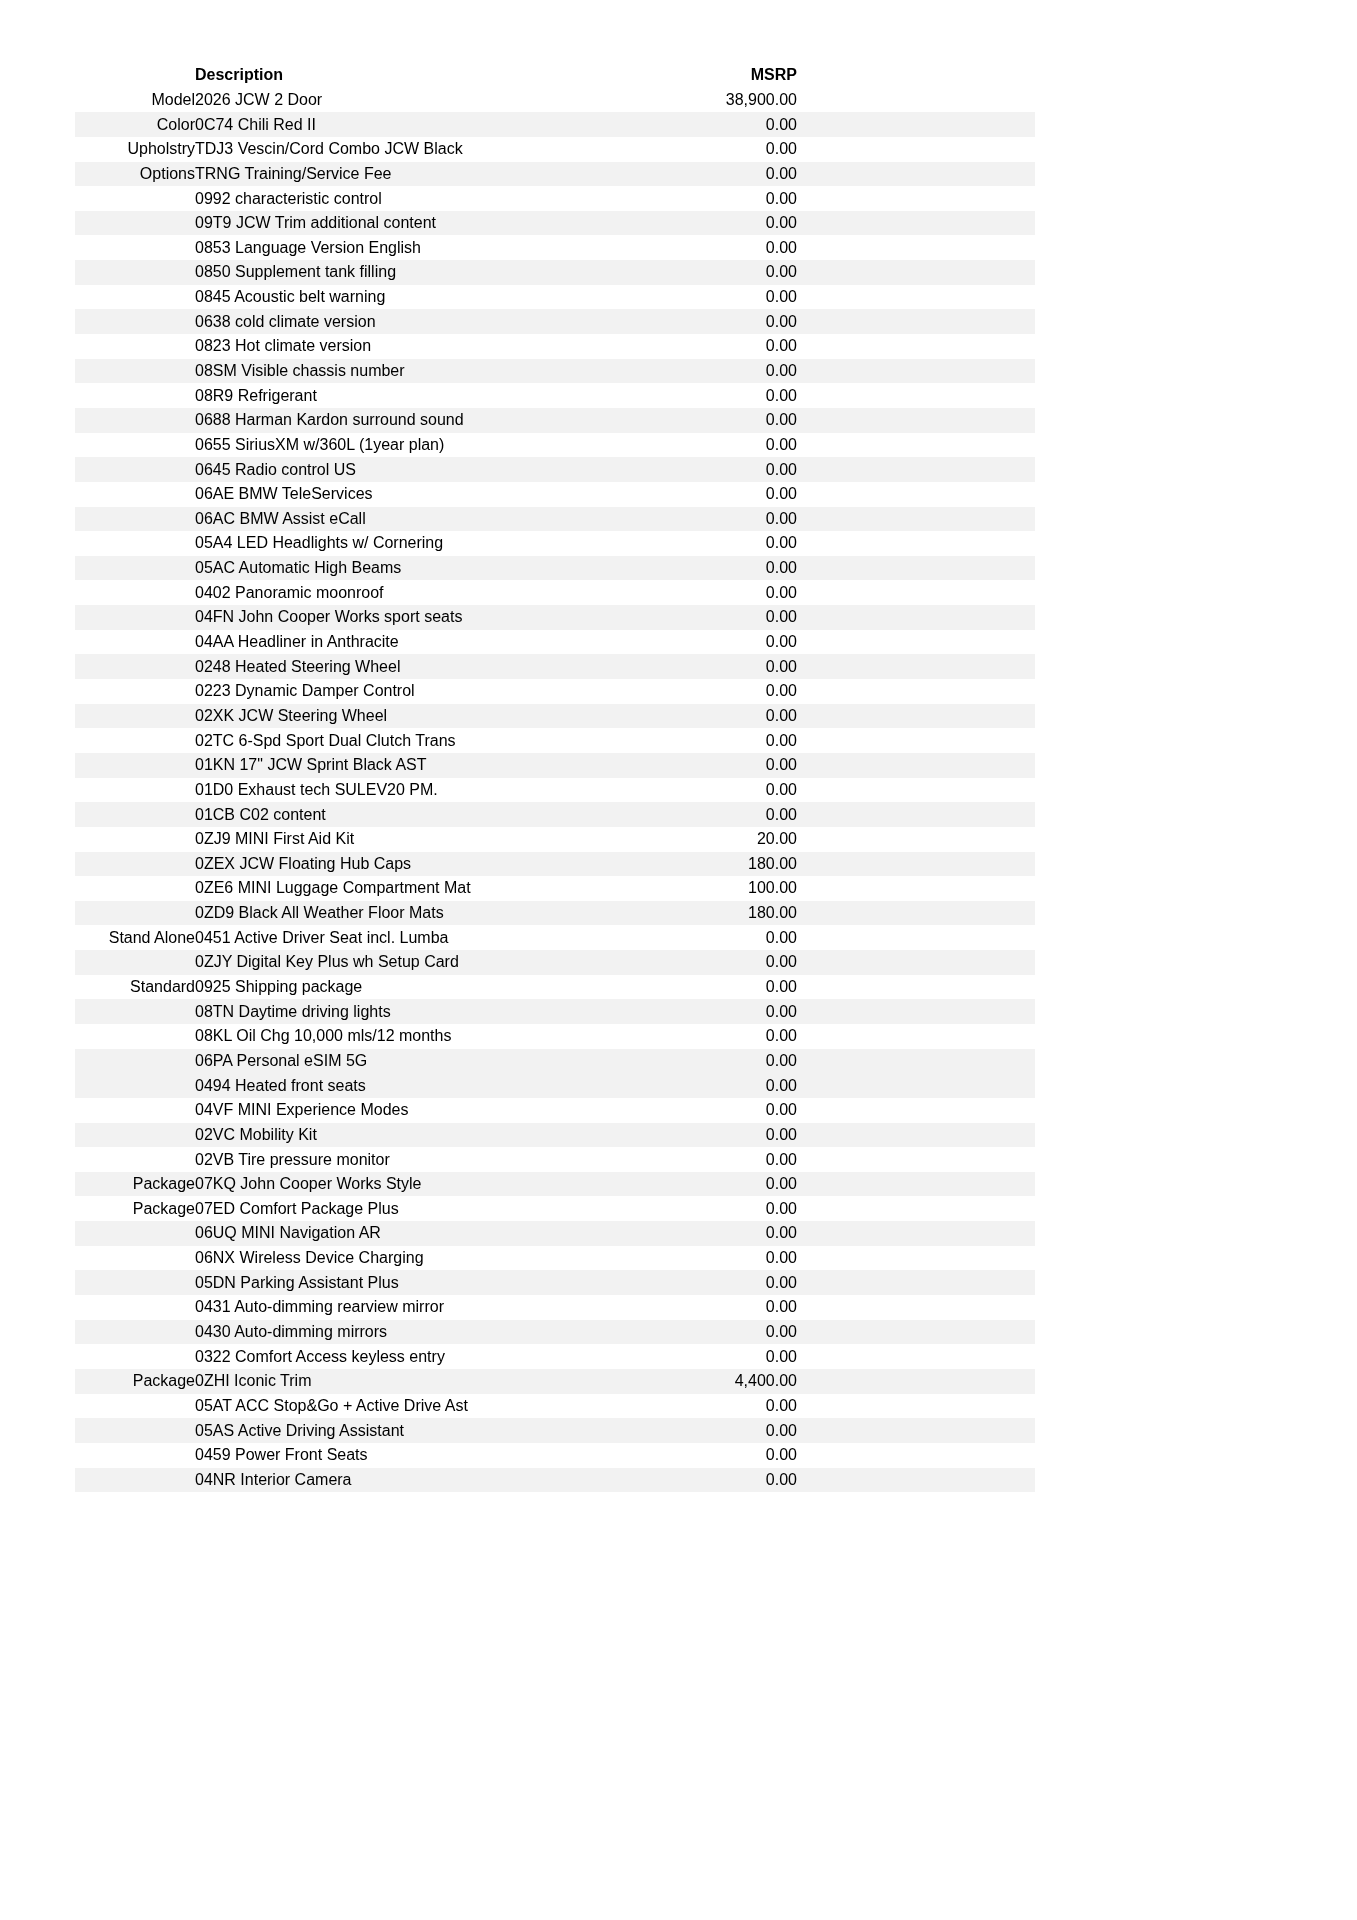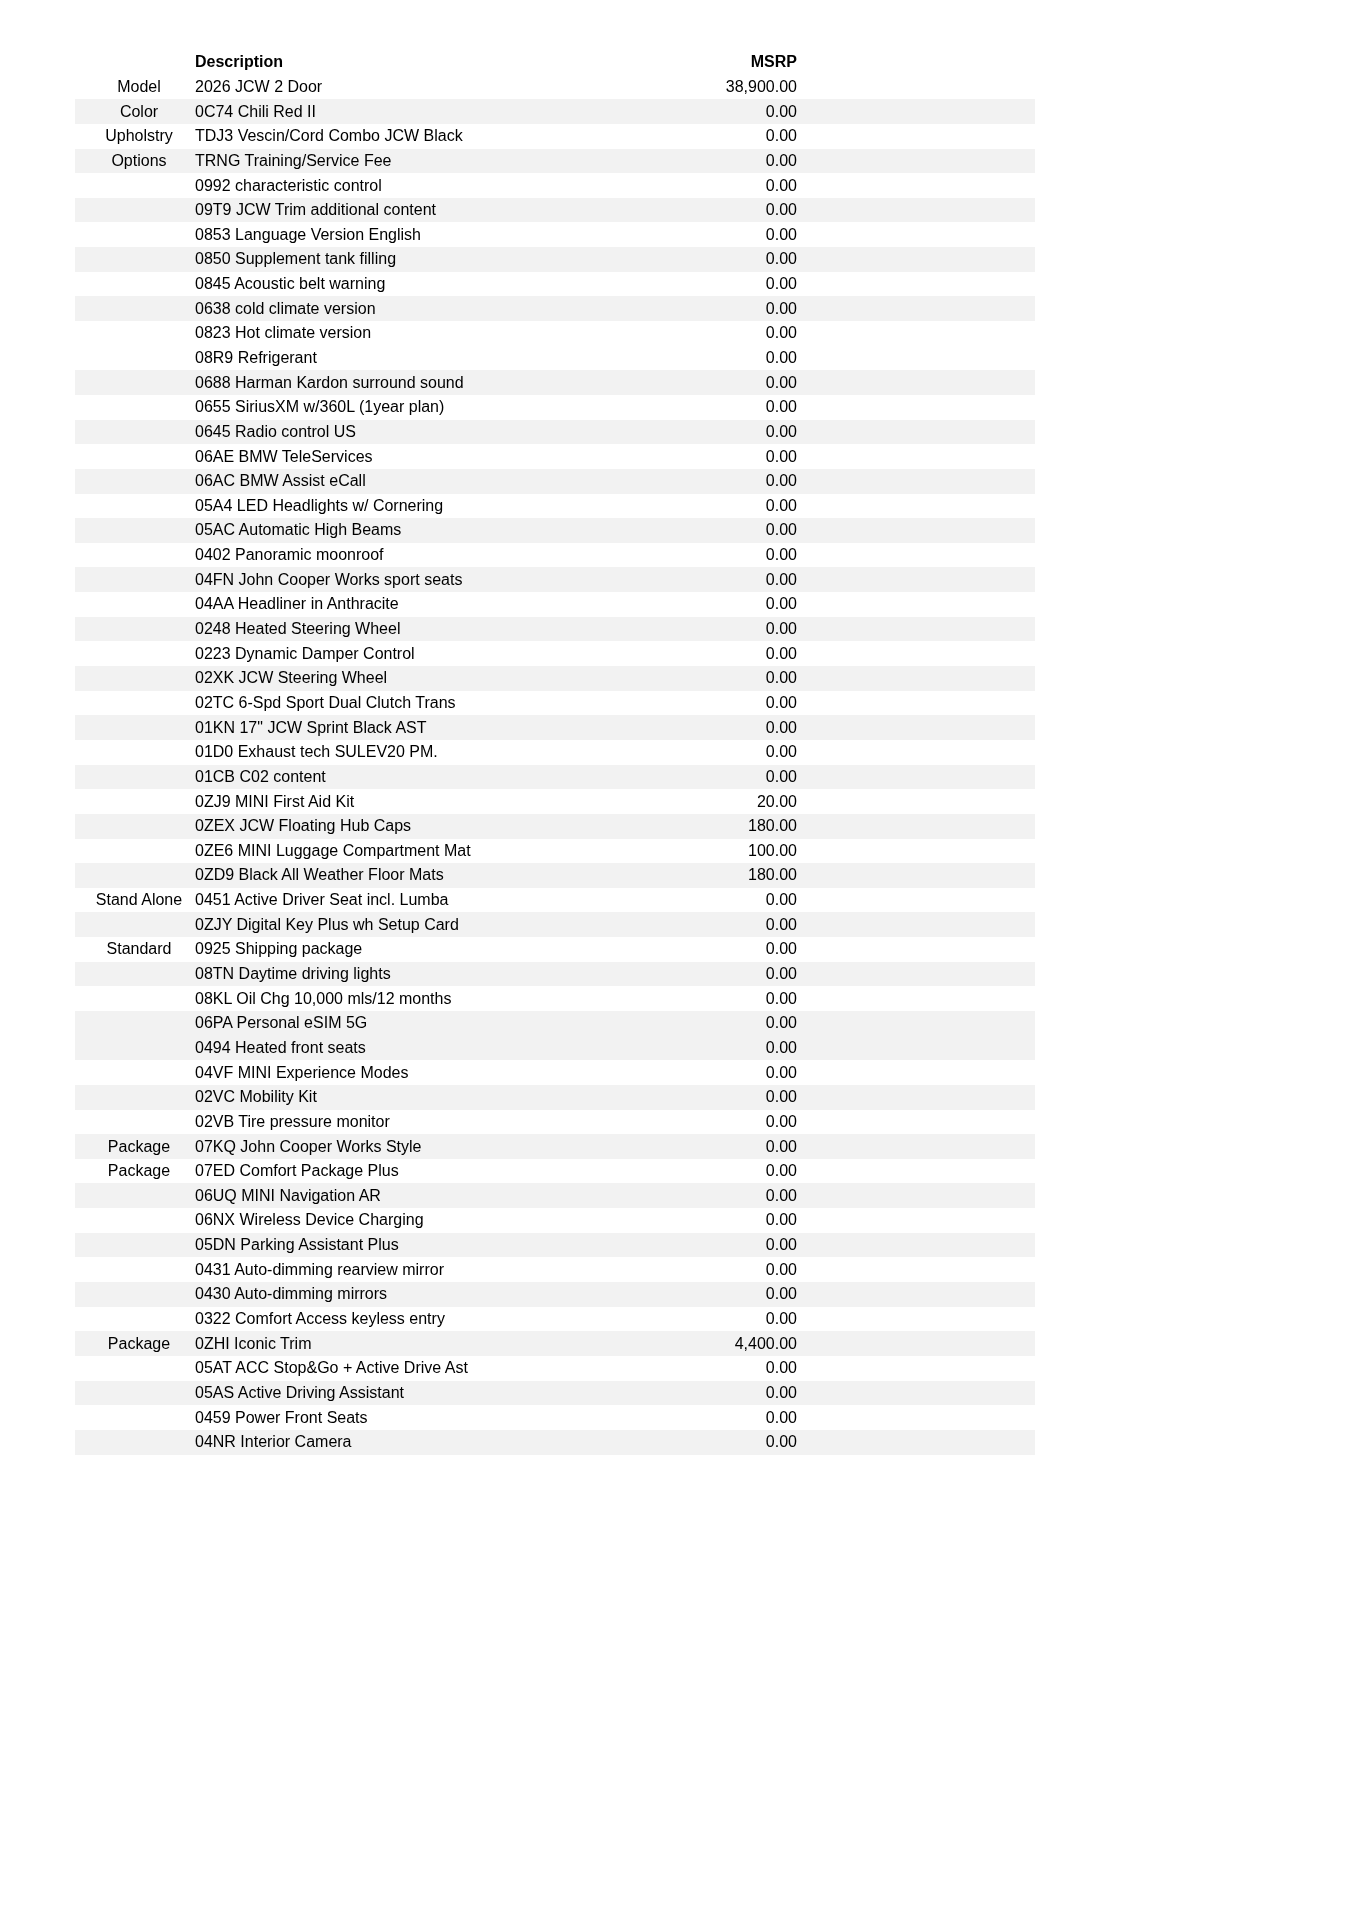--- a/index.html
+++ b/index.html
@@ -14,34 +14,34 @@
   .page {
     position: relative;
     width: 1357px;
     height: 1920px;
     background: #ffffff;
     overflow: hidden;
   }
   table.pricing {
     position: absolute;
     left: 75px;
-    top: 50px;
+    top: 63px;
     width: 960px;
     border-collapse: collapse;
     table-layout: fixed;
     font-size: 16px;
   }
   th, td {
     height: 24.65px;
     padding: 0;
     vertical-align: middle;
     white-space: nowrap;
     overflow: hidden;
   }
-  .cat  { width: 120px; padding-left: 8px; text-align: center; }
+  .cat  { width: 120px; padding-left: 8px; text-align: right; }
   .desc { width: 415px; text-align: left; }
   .msrp { width: 190px; text-align: right; padding-right: 3px; }
   .fill { width: 235px; }
   thead th { font-weight: bold; }
 </style>
 </head>
 <body>
 
 <div class="page">
   <table class="pricing">
@@ -113,20 +113,26 @@
           <td class="desc">0638 cold climate version</td>
           <td class="msrp">0.00</td>
           <td class="fill"></td>
         </tr>
         <tr>
           <td class="cat"></td>
           <td class="desc">0823 Hot climate version</td>
           <td class="msrp">0.00</td>
           <td class="fill"></td>
         </tr>
+        <tr style="background: rgb(242, 242, 242);">
+          <td class="cat"></td>
+          <td class="desc">08SM Visible chassis number</td>
+          <td class="msrp">0.00</td>
+          <td class="fill"></td>
+        </tr>
         <tr>
           <td class="cat"></td>
           <td class="desc">08R9 Refrigerant</td>
           <td class="msrp">0.00</td>
           <td class="fill"></td>
         </tr>
         <tr style="background: rgb(242, 242, 242);">
           <td class="cat"></td>
           <td class="desc">0688 Harman Kardon surround sound</td>
           <td class="msrp">0.00</td>

